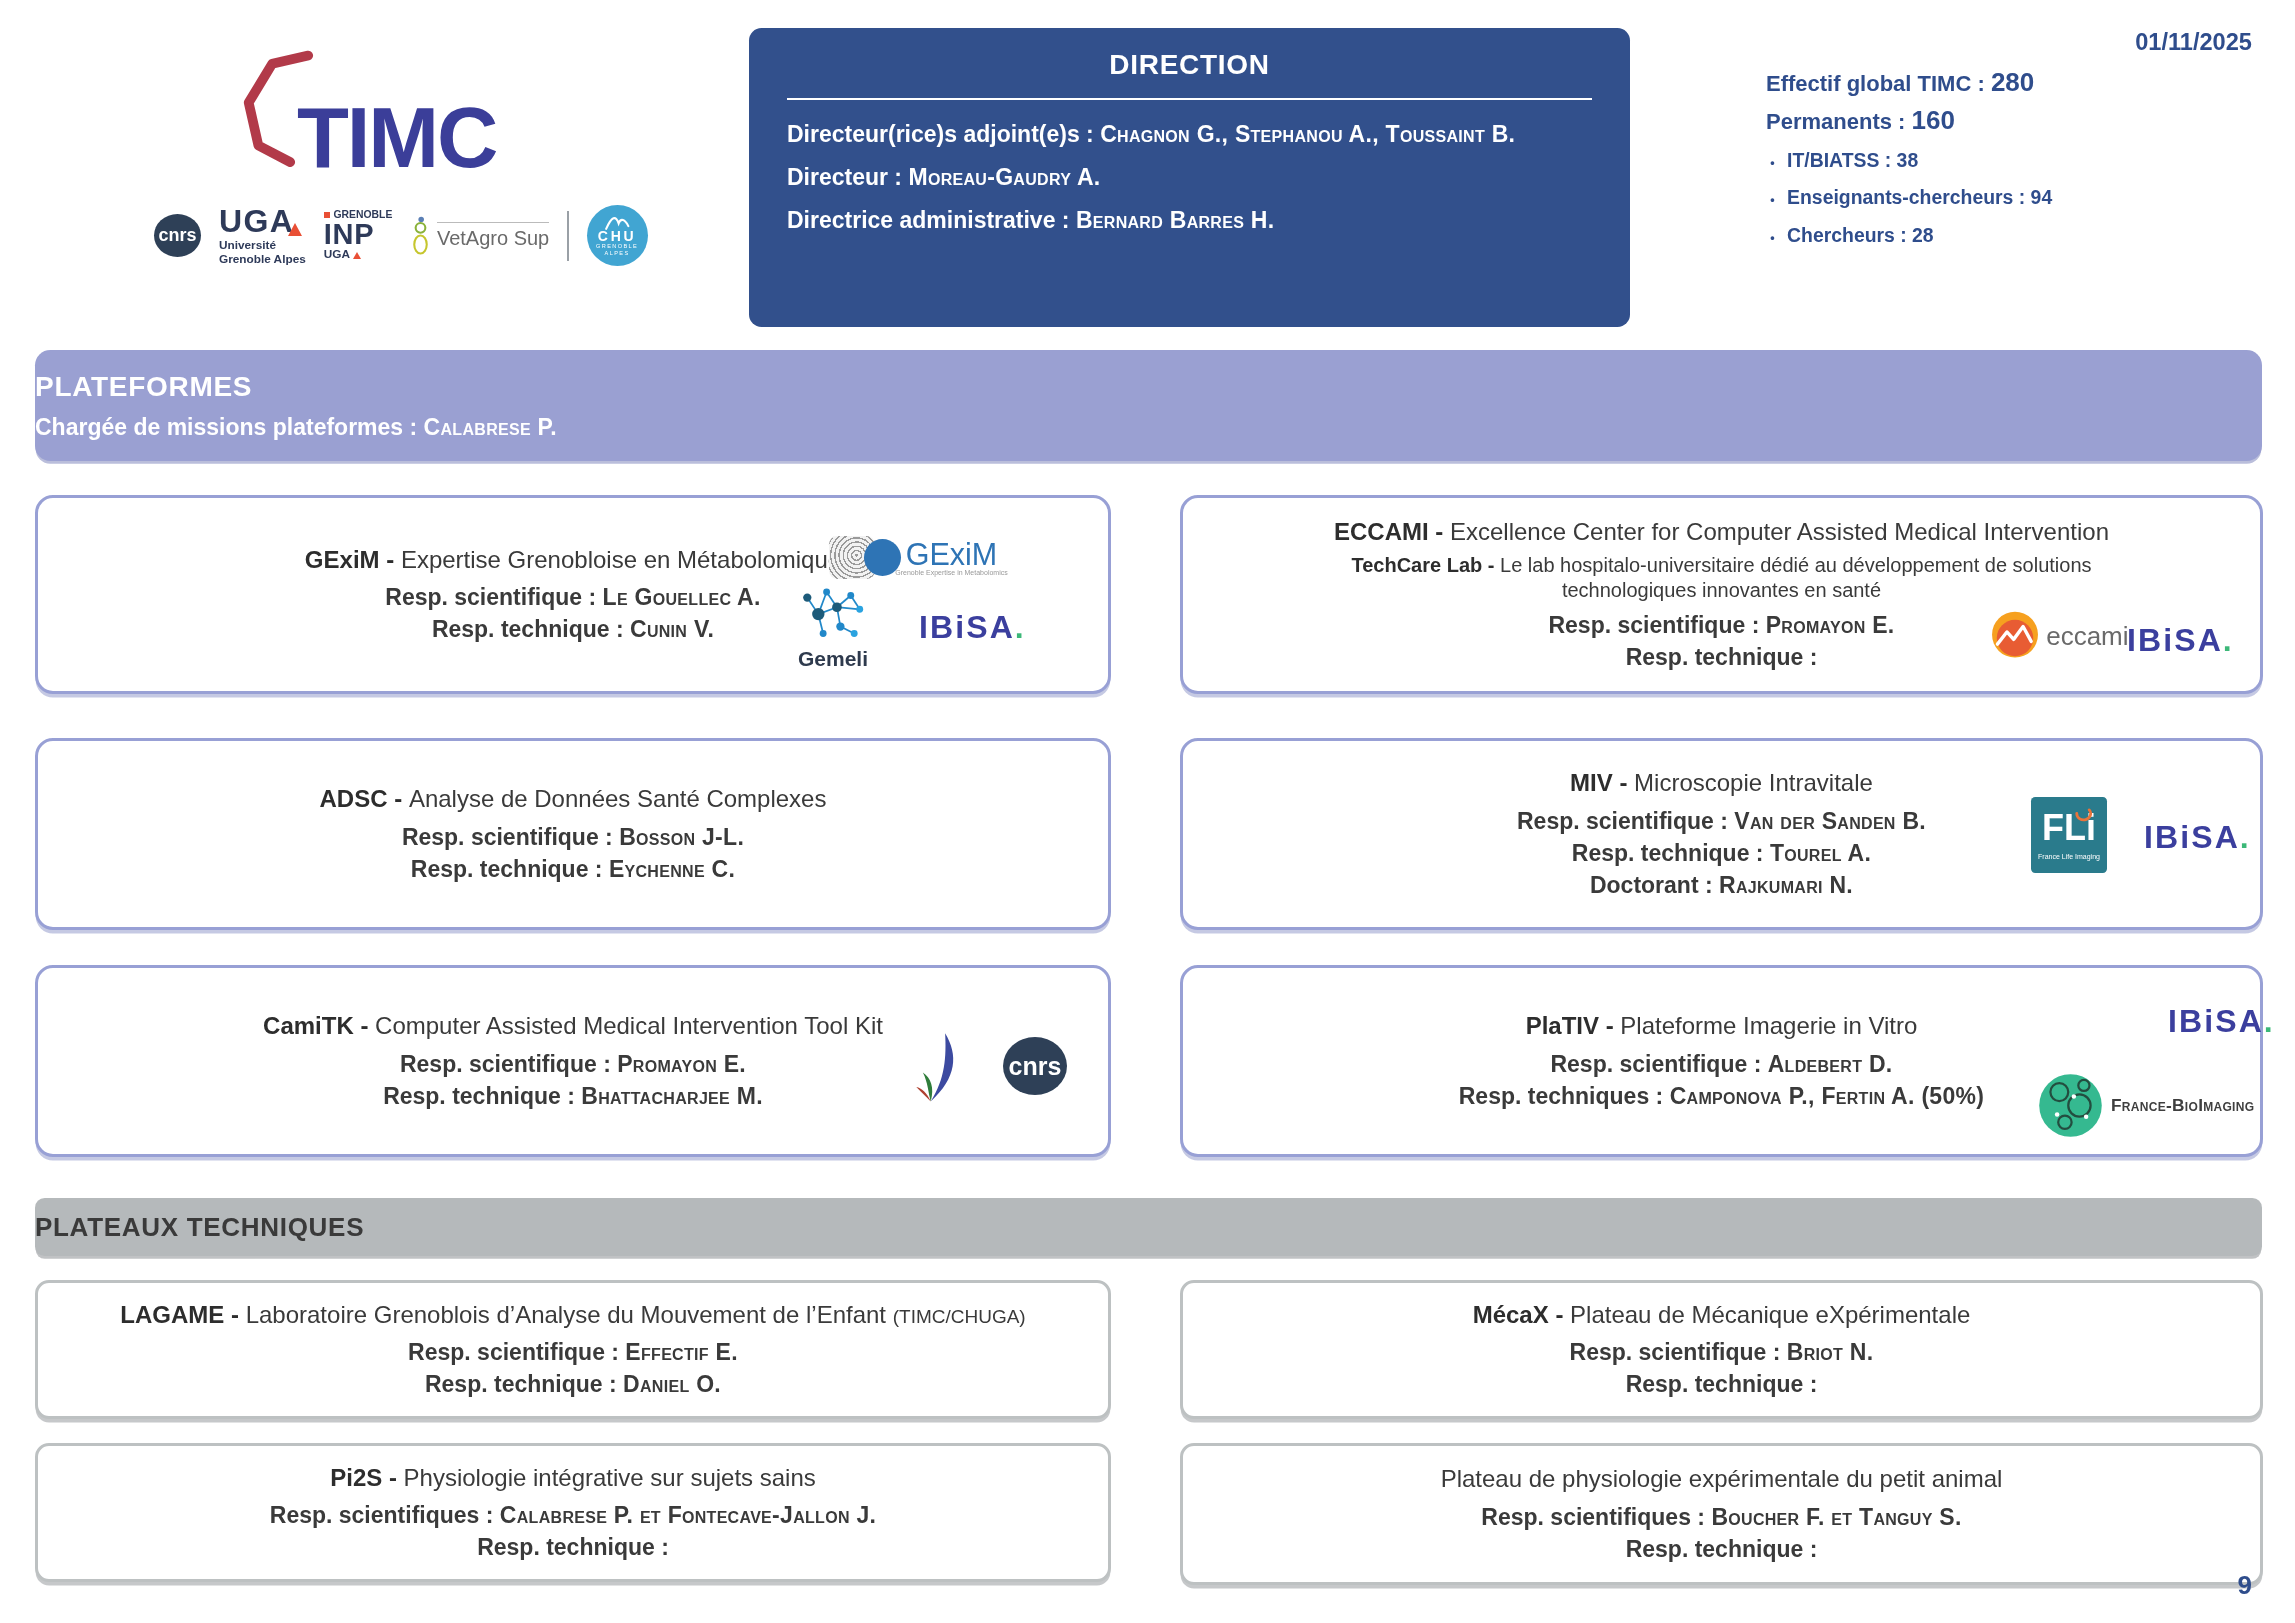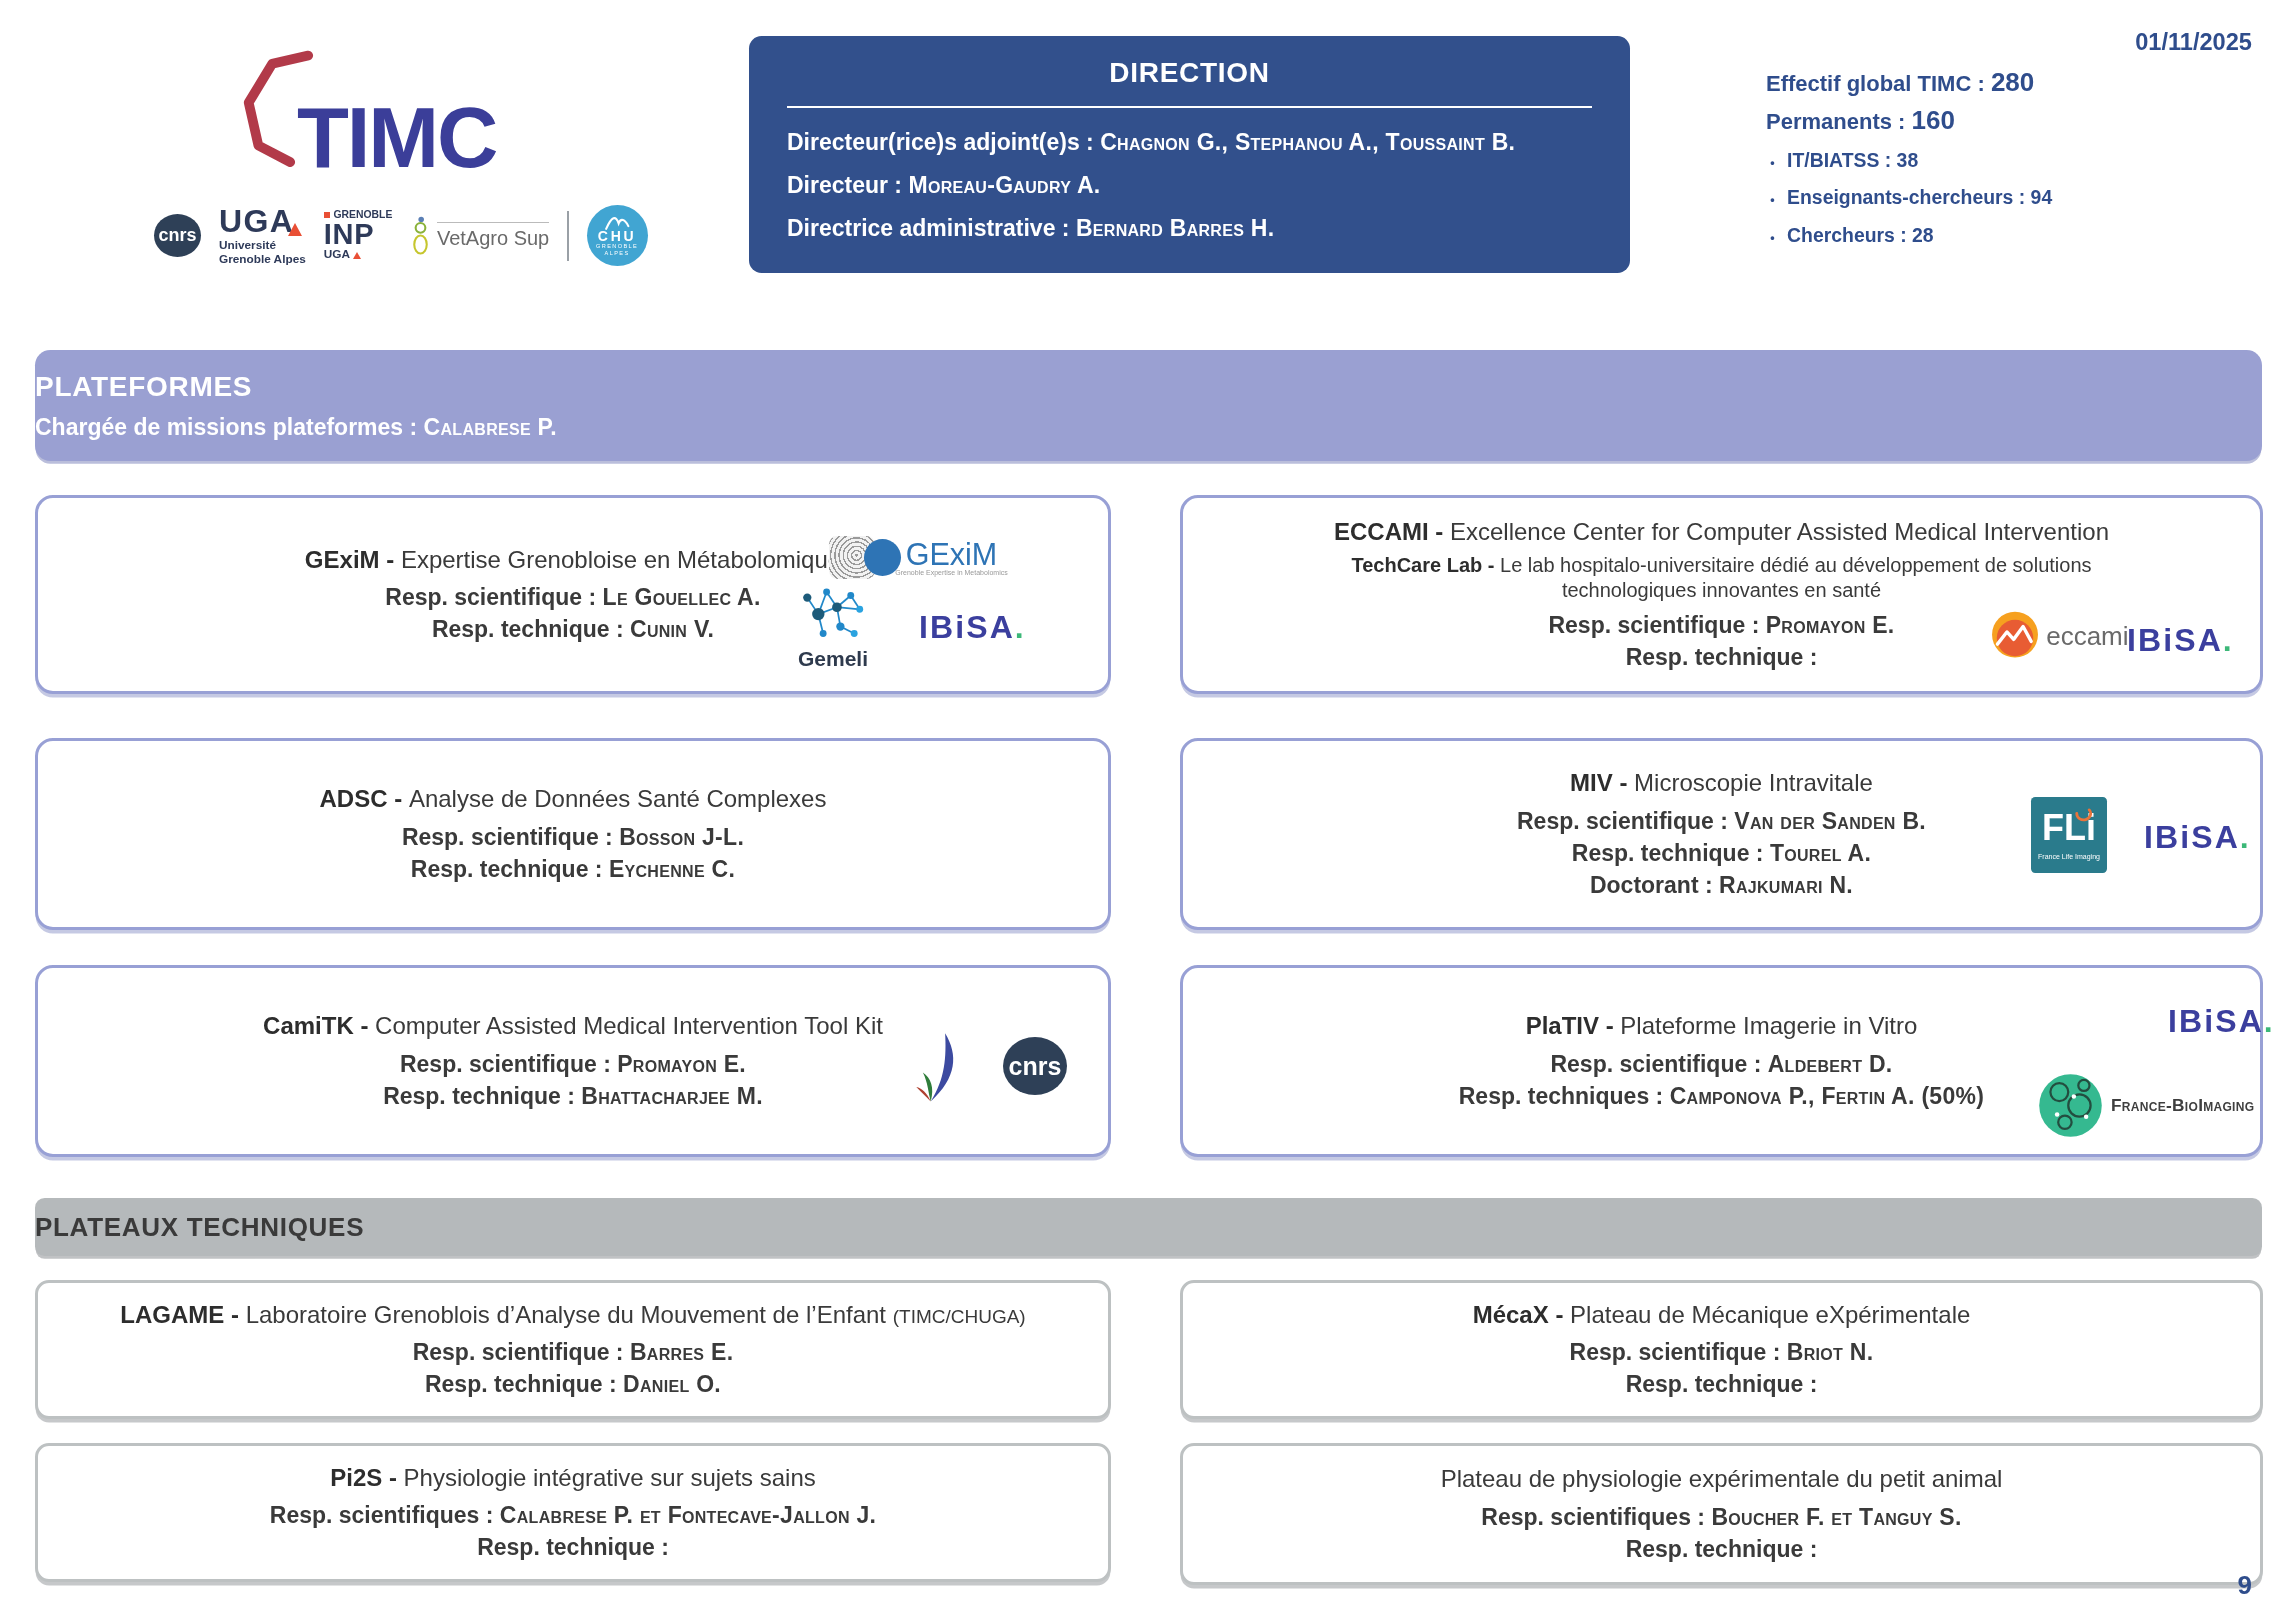--- a/index.html
+++ b/index.html
@@ -30,21 +30,21 @@
              border-bottom:7px solid #e94f35; display:inline-block; }
   .vetagro { display:flex; align-items:center; gap:5.6px; }
   .vetagro-text { font-size:20px; color:#6a6a6a; border-top:1.4px solid #bbb; padding-top:4.2px; }
   .vdiv { width:1.4px; height:50px; background:#9aa0a6; }
   .chu-circle { width:61px; height:61px; border-radius:50%; background:#41a5d2; color:#fff;
                 display:flex; flex-direction:column; align-items:center; justify-content:center; line-height:1; }
   .chu-top { font-size:14px; font-weight:800; letter-spacing:2.8px; margin-top:-1.4px; }
   .chu-sub { font-size:5.6px; letter-spacing:1.4px; margin-top:1.4px; }
 
   
-  .direction-box { position:absolute; left:749px; top:36px; width:881px; height:237px;
+  .direction-box { position:absolute; left:749px; top:28px; width:881px; height:299px;
                    background:#32508c; border-radius:12.5px; color:#fff; padding:21px 38px 0 38px; }
   .direction-title { text-align:center; font-size:28px; font-weight:800; letter-spacing:0.7px; }
   .dhr { height:2.8px; background:#fff; margin:16.7px 0 21px 0; }
   .dline { font-size:23px; margin-bottom:16px; white-space:nowrap; }
   .dline .lbl { font-weight:800; }
   .nm { font-variant:small-caps; font-weight:700; letter-spacing:0.3px; }
 
   
   .date { position:absolute; right:43px; top:29px; font-size:23.6px; font-weight:700; color:#2f4d8c; }
   .stats { position:absolute; left:1766px; top:67px; color:#2f4d8c; }
@@ -369,21 +369,21 @@
 
   <div class="band gray">
     <div class="band-title">PLATEAUX TECHNIQUES</div>
   </div>
 
   <div class="pbox gray" style="left:35px; top:1280px; width:1076px; height:139px;">
     <div class="btitle">
       <span class="bname">LAGAME - </span><span>Laboratoire Grenoblois d’Analyse du Mouvement de l’Enfant </span><span class="paren">(TIMC/CHUGA)</span>
     </div>
     <div class="bline">
-      <span class="lbl">Resp. scientifique : </span><span class="nm">Barres E.</span>
+      <span class="lbl">Resp. scientifique : </span><span class="nm">Effectif E.</span>
     </div>
     <div class="bline">
       <span class="lbl">Resp. technique : </span><span class="nm">Daniel O.</span>
     </div>
   </div>
 
   <div class="pbox gray" style="left:1180px; top:1280px; width:1083px; height:139px;">
     <div class="btitle">
       <span class="bname">MécaX - </span><span>Plateau de Mécanique eXpérimentale</span>
     </div>

